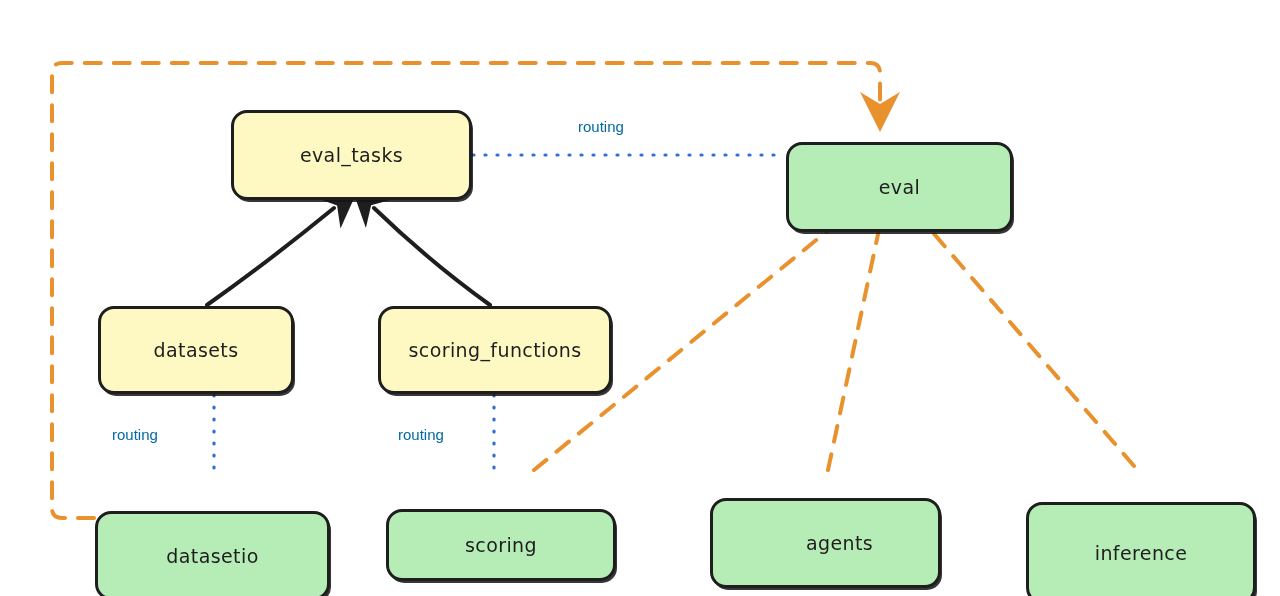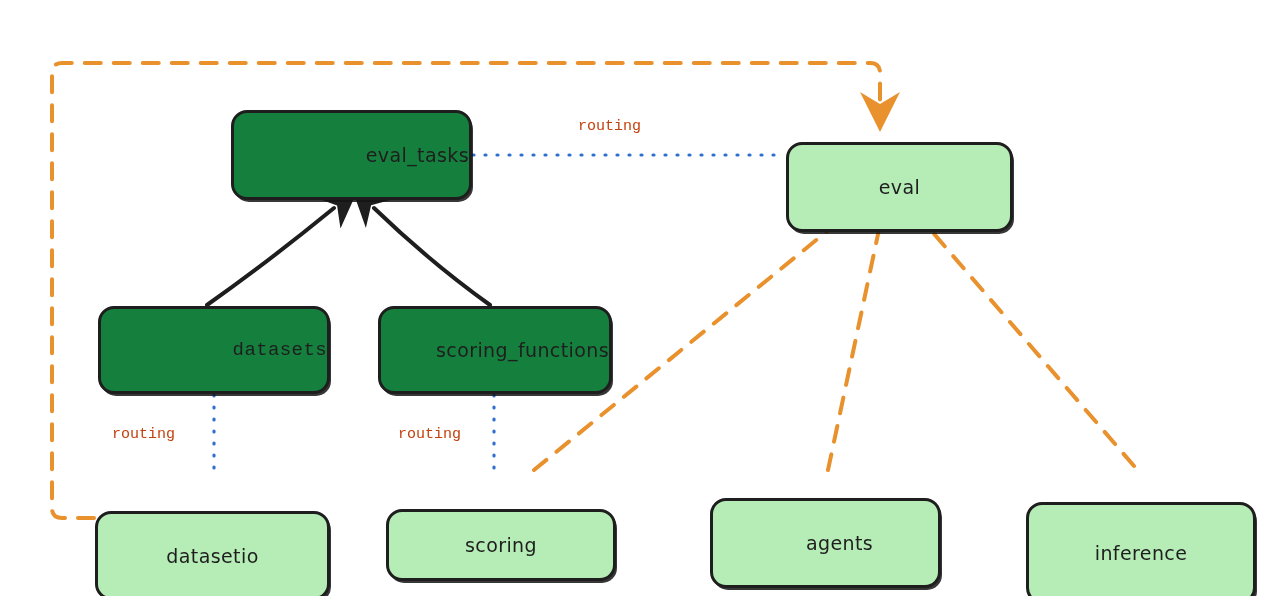--- a/index.html
+++ b/index.html
@@ -33,31 +33,31 @@
     border-radius: 16px;
     display: flex;
     align-items: center;
     justify-content: center;
     font-family: "DejaVu Sans", sans-serif;
     font-size: 19px;
     color: #1e1e1e;
     letter-spacing: 0.4px;
     box-shadow: 2px 3px 0 -1px rgba(20,20,20,0.85);
   }
-  .node.blue  { background: #15803d; justify-content: flex-end; }
+  .node.blue  { background: #fef9c3; }
   .node.green { background: #b6ecb6; margin-top: 34px; }
   .node-label {
     pointer-events: none;
     white-space: nowrap;
   }
   .edge-label {
     position: absolute;
-    font-family: Liberation Mono, monospace;
+    font-family: Liberation Sans, sans-serif;
     font-size: 15px;
-    color: #c2410c;
+    color: #0369a1;
     white-space: nowrap;
   }
 </style>
 </head>
 <body>
 
 <div id="canvas">
 
   <svg id="edges" viewBox="0 0 1280 596" xmlns="http://www.w3.org/2000/svg">
     <defs>
@@ -89,21 +89,21 @@
   </svg>
 
   <div class="node blue" style="left:231px; top:110px; width:241px; height:90px;">
     <span class="node-label">eval_tasks</span>
   </div>
 
   <div class="node green" style="left:786px; top:108px; width:227px; height:90px;">
     <span class="node-label">eval</span>
   </div>
 
-  <div class="node blue" style="left:98px; top:306px; width:232px; height:88px;font-family:Liberation Mono, monospace;">
+  <div class="node blue" style="left:98px; top:306px; width:196px; height:88px;">
     <span class="node-label">datasets</span>
   </div>
 
   <div class="node blue" style="left:378px; top:306px; width:234px; height:88px;">
     <span class="node-label">scoring_functions</span>
   </div>
 
   <div class="node green" style="left:95px; top:477px; width:235px; height:89px;text-align:right;">
     <span class="node-label">datasetio</span>
   </div>

